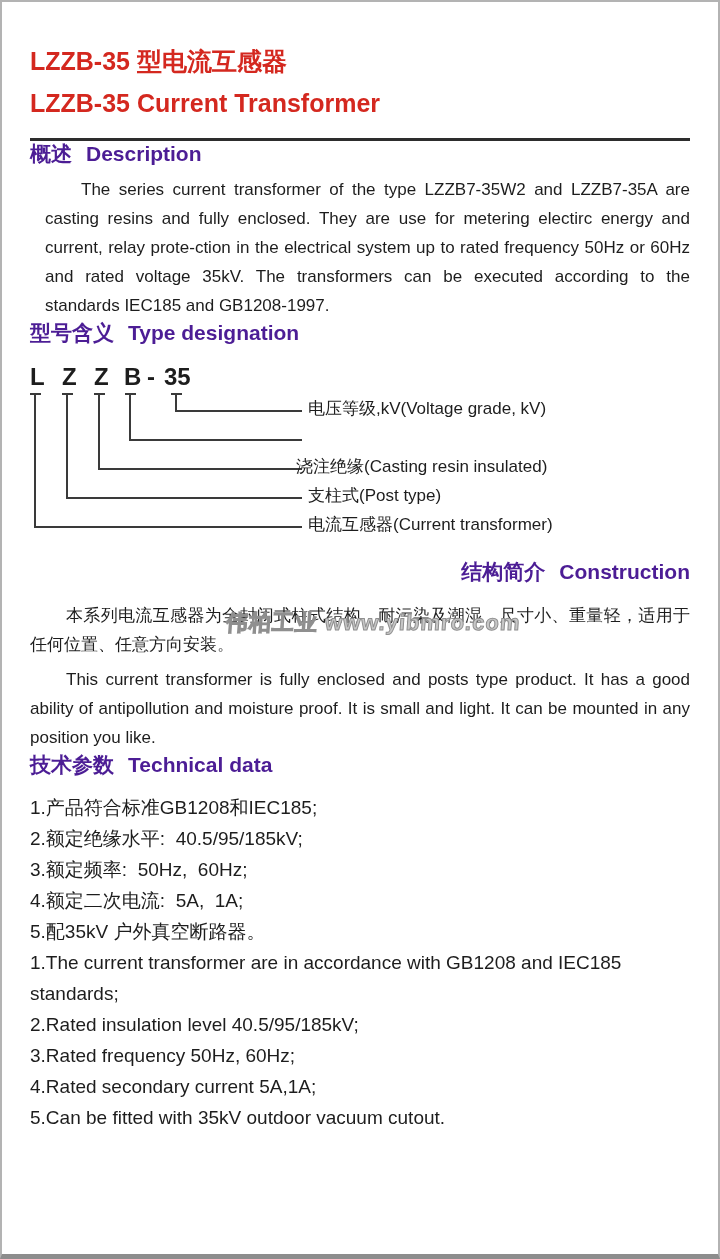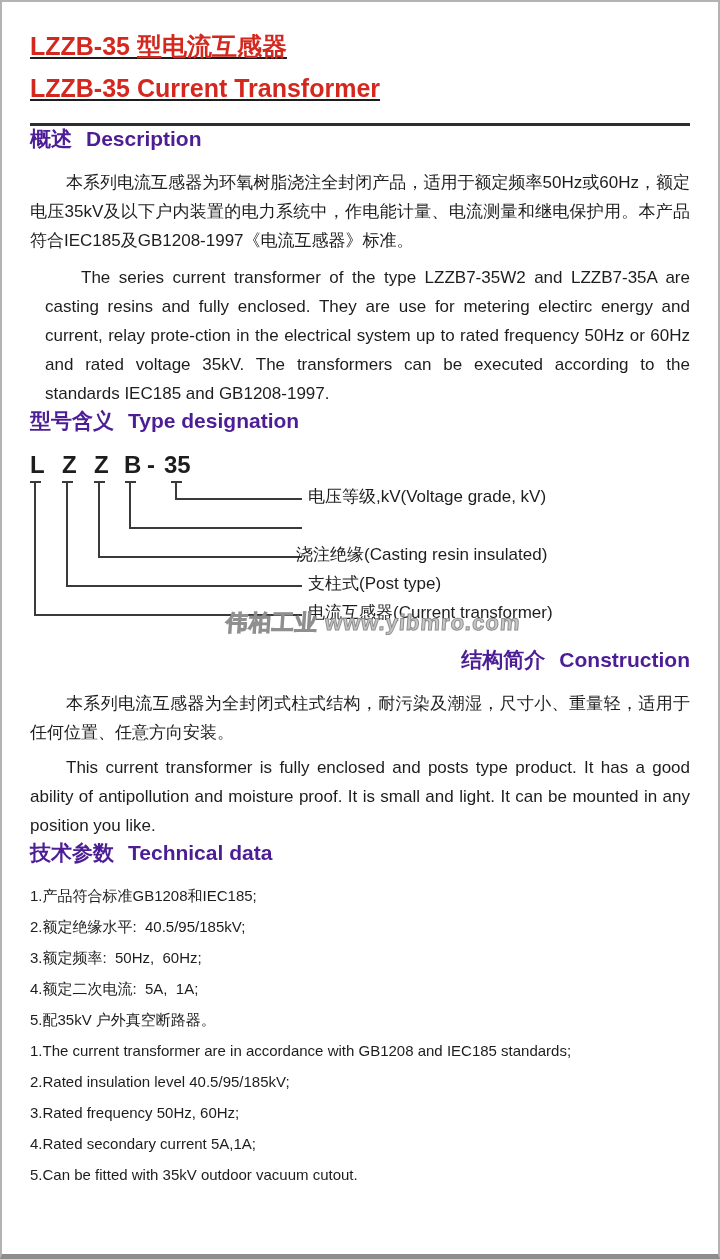--- a/index.html
+++ b/index.html
@@ -4,21 +4,21 @@
 <style>
   html,body{margin:0;padding:0;background:#fff;}
   .page{
     width:720px;height:1259px;box-sizing:border-box;position:relative;
     background:#ffffff;overflow:hidden;
     border:2px solid #b3b3b3;border-bottom:5px solid #8d8d8d;
     padding:0 28px;
     font-family:"Liberation Sans","DejaVu Sans",sans-serif;
     color:#1d1d1d;
   }
-  .titles{padding-top:29px;text-decoration:underline;}
+  .titles{padding-top:44px;}
   .title{font-size:25px;font-weight:bold;color:#d4281f;line-height:30px;margin:0;}
   .title.en{margin-top:12px;}
   .rule{height:3px;background:#2d2d2d;margin-top:20px;}
   h2.sec{font-size:21px;font-weight:bold;color:#4c1d95;line-height:26px;margin:0;}
   h2.sec .hzh{margin-right:14px;}
   .mt-desc{margin-top:24px;}
   .mt-type{margin-top:28px;}
   .mt-cons{margin-top:4px;text-align:right;}
   .mt-tech{margin-top:20px;}
   p.body{font-size:17px;line-height:29px;margin:0;text-align:justify;text-indent:36px;}
@@ -32,40 +32,39 @@
   .dgm-cap{height:2px;width:11px;}
   .dgm-stem{width:2px;}
   .dgm-hline{height:2px;}
   .dgm-label{position:absolute;font-size:17px;line-height:20px;white-space:nowrap;color:#1d1d1d;text-align:right;}
   .watermark{
     position:absolute;left:224px;top:606px;z-index:5;
     font-size:22px;font-weight:bold;letter-spacing:1px;white-space:nowrap;
     color:#c7c7c7;-webkit-text-stroke:1px #8f8f8f;
     transform:skewX(-4deg);
   }
-  ul.tech{list-style:none;margin:14px 0 15px 0;padding:0;font-size:15px;line-height:31px;}
+  ul.tech{list-style:none;margin:14px 0 15px 0;padding:0;font-size:19px;line-height:31px;}
   ul.tech li{white-space:pre-wrap;}
 </style>
 </head>
 <body>
 
 <div class="page">
 
   <header class="titles">
     <div class="title zh">LZZB-35 型电流互感器</div>
     <div class="title en">LZZB-35 Current Transformer</div>
   </header>
 
   <div class="rule"></div>
 
   <section>
     <h2 class="sec mt-desc">
       <span class="hzh">概述</span><span>Description</span>
     </h2>
-    <p class="body first">本系列电流互感器为环氧树脂浇注全封闭产品，适用于额定频率50Hz或60Hz，额定电压35kV及以下户内装置的电力系统中，作电能计量、电流测量和继电保护用。本产品符合IEC185及GB1208-1997《电流互感器》标准。</p>
     <p class="body second">The series current transformer of the type LZZB7-35W2 and LZZB7-35A are casting resins and fully enclosed. They are use for metering electirc energy and current, relay prote-ction in the electrical system up to rated frequency 50Hz or 60Hz and rated voltage 35kV. The transformers can be executed according to the standards IEC185 and GB1208-1997.</p>
   </section>
 
   <section>
     <h2 class="sec mt-type">
       <span class="hzh">型号含义</span><span>Type designation</span>
     </h2>
 
     <div class="diagram">
 

